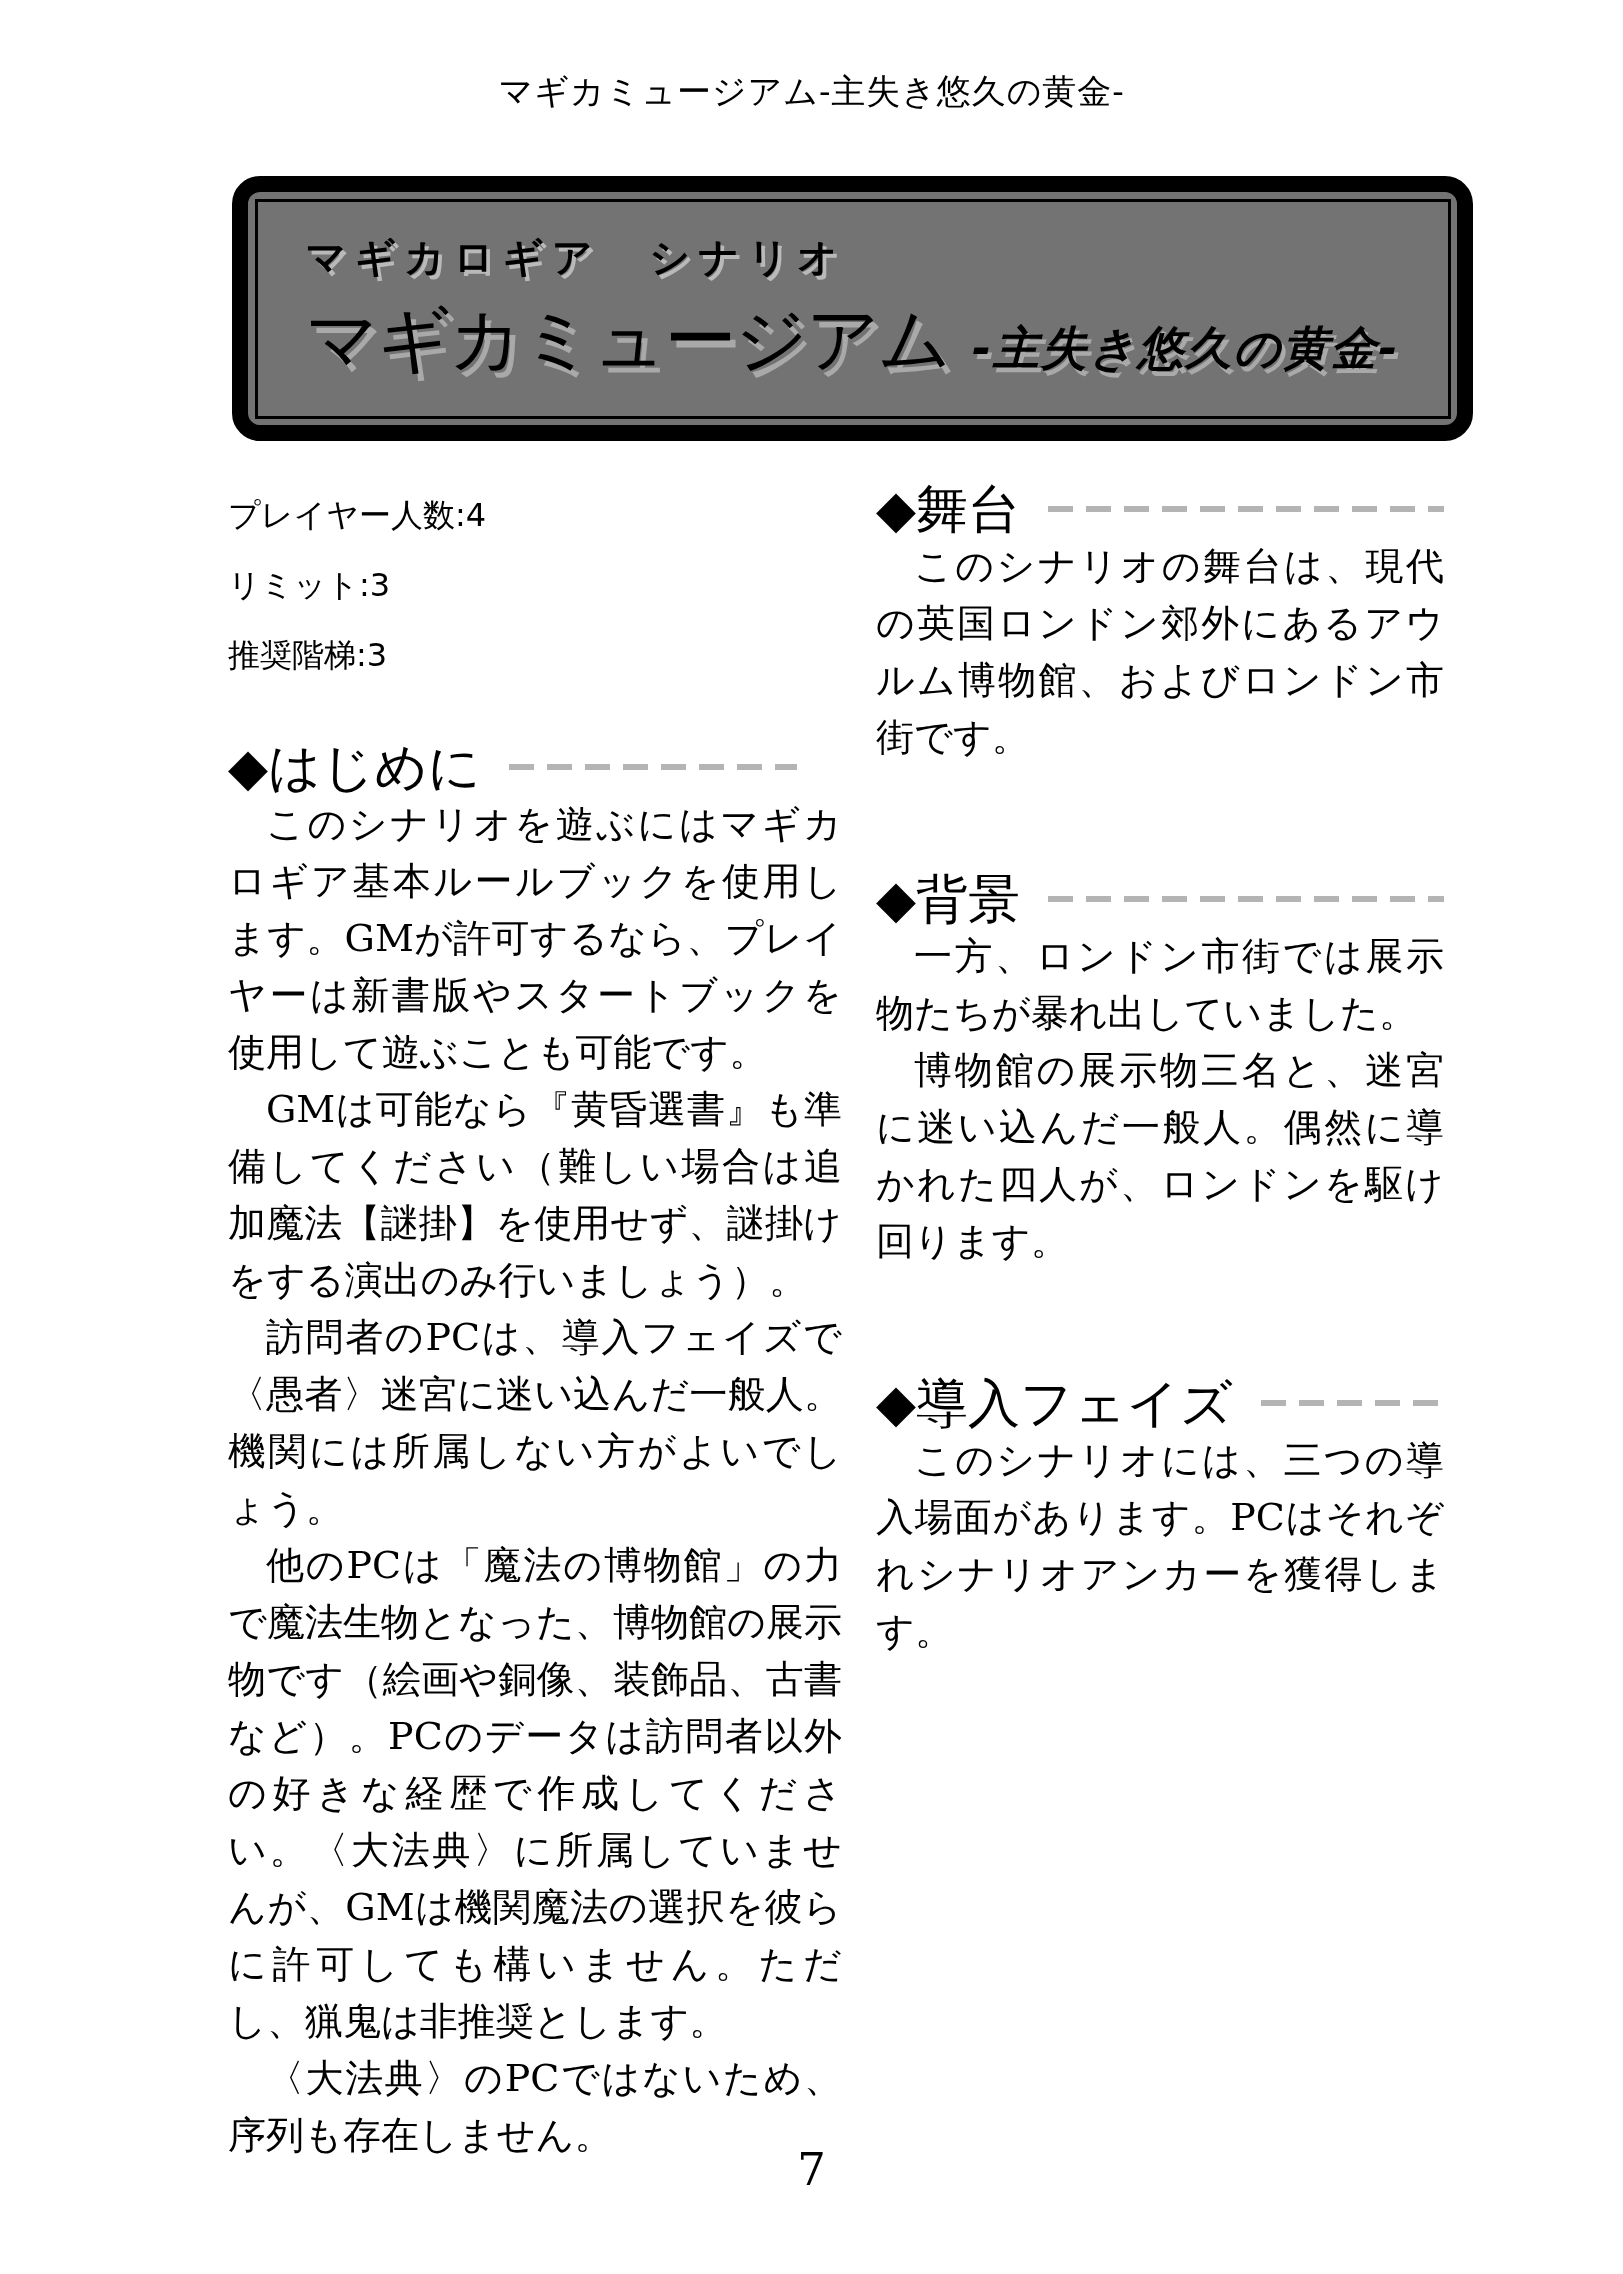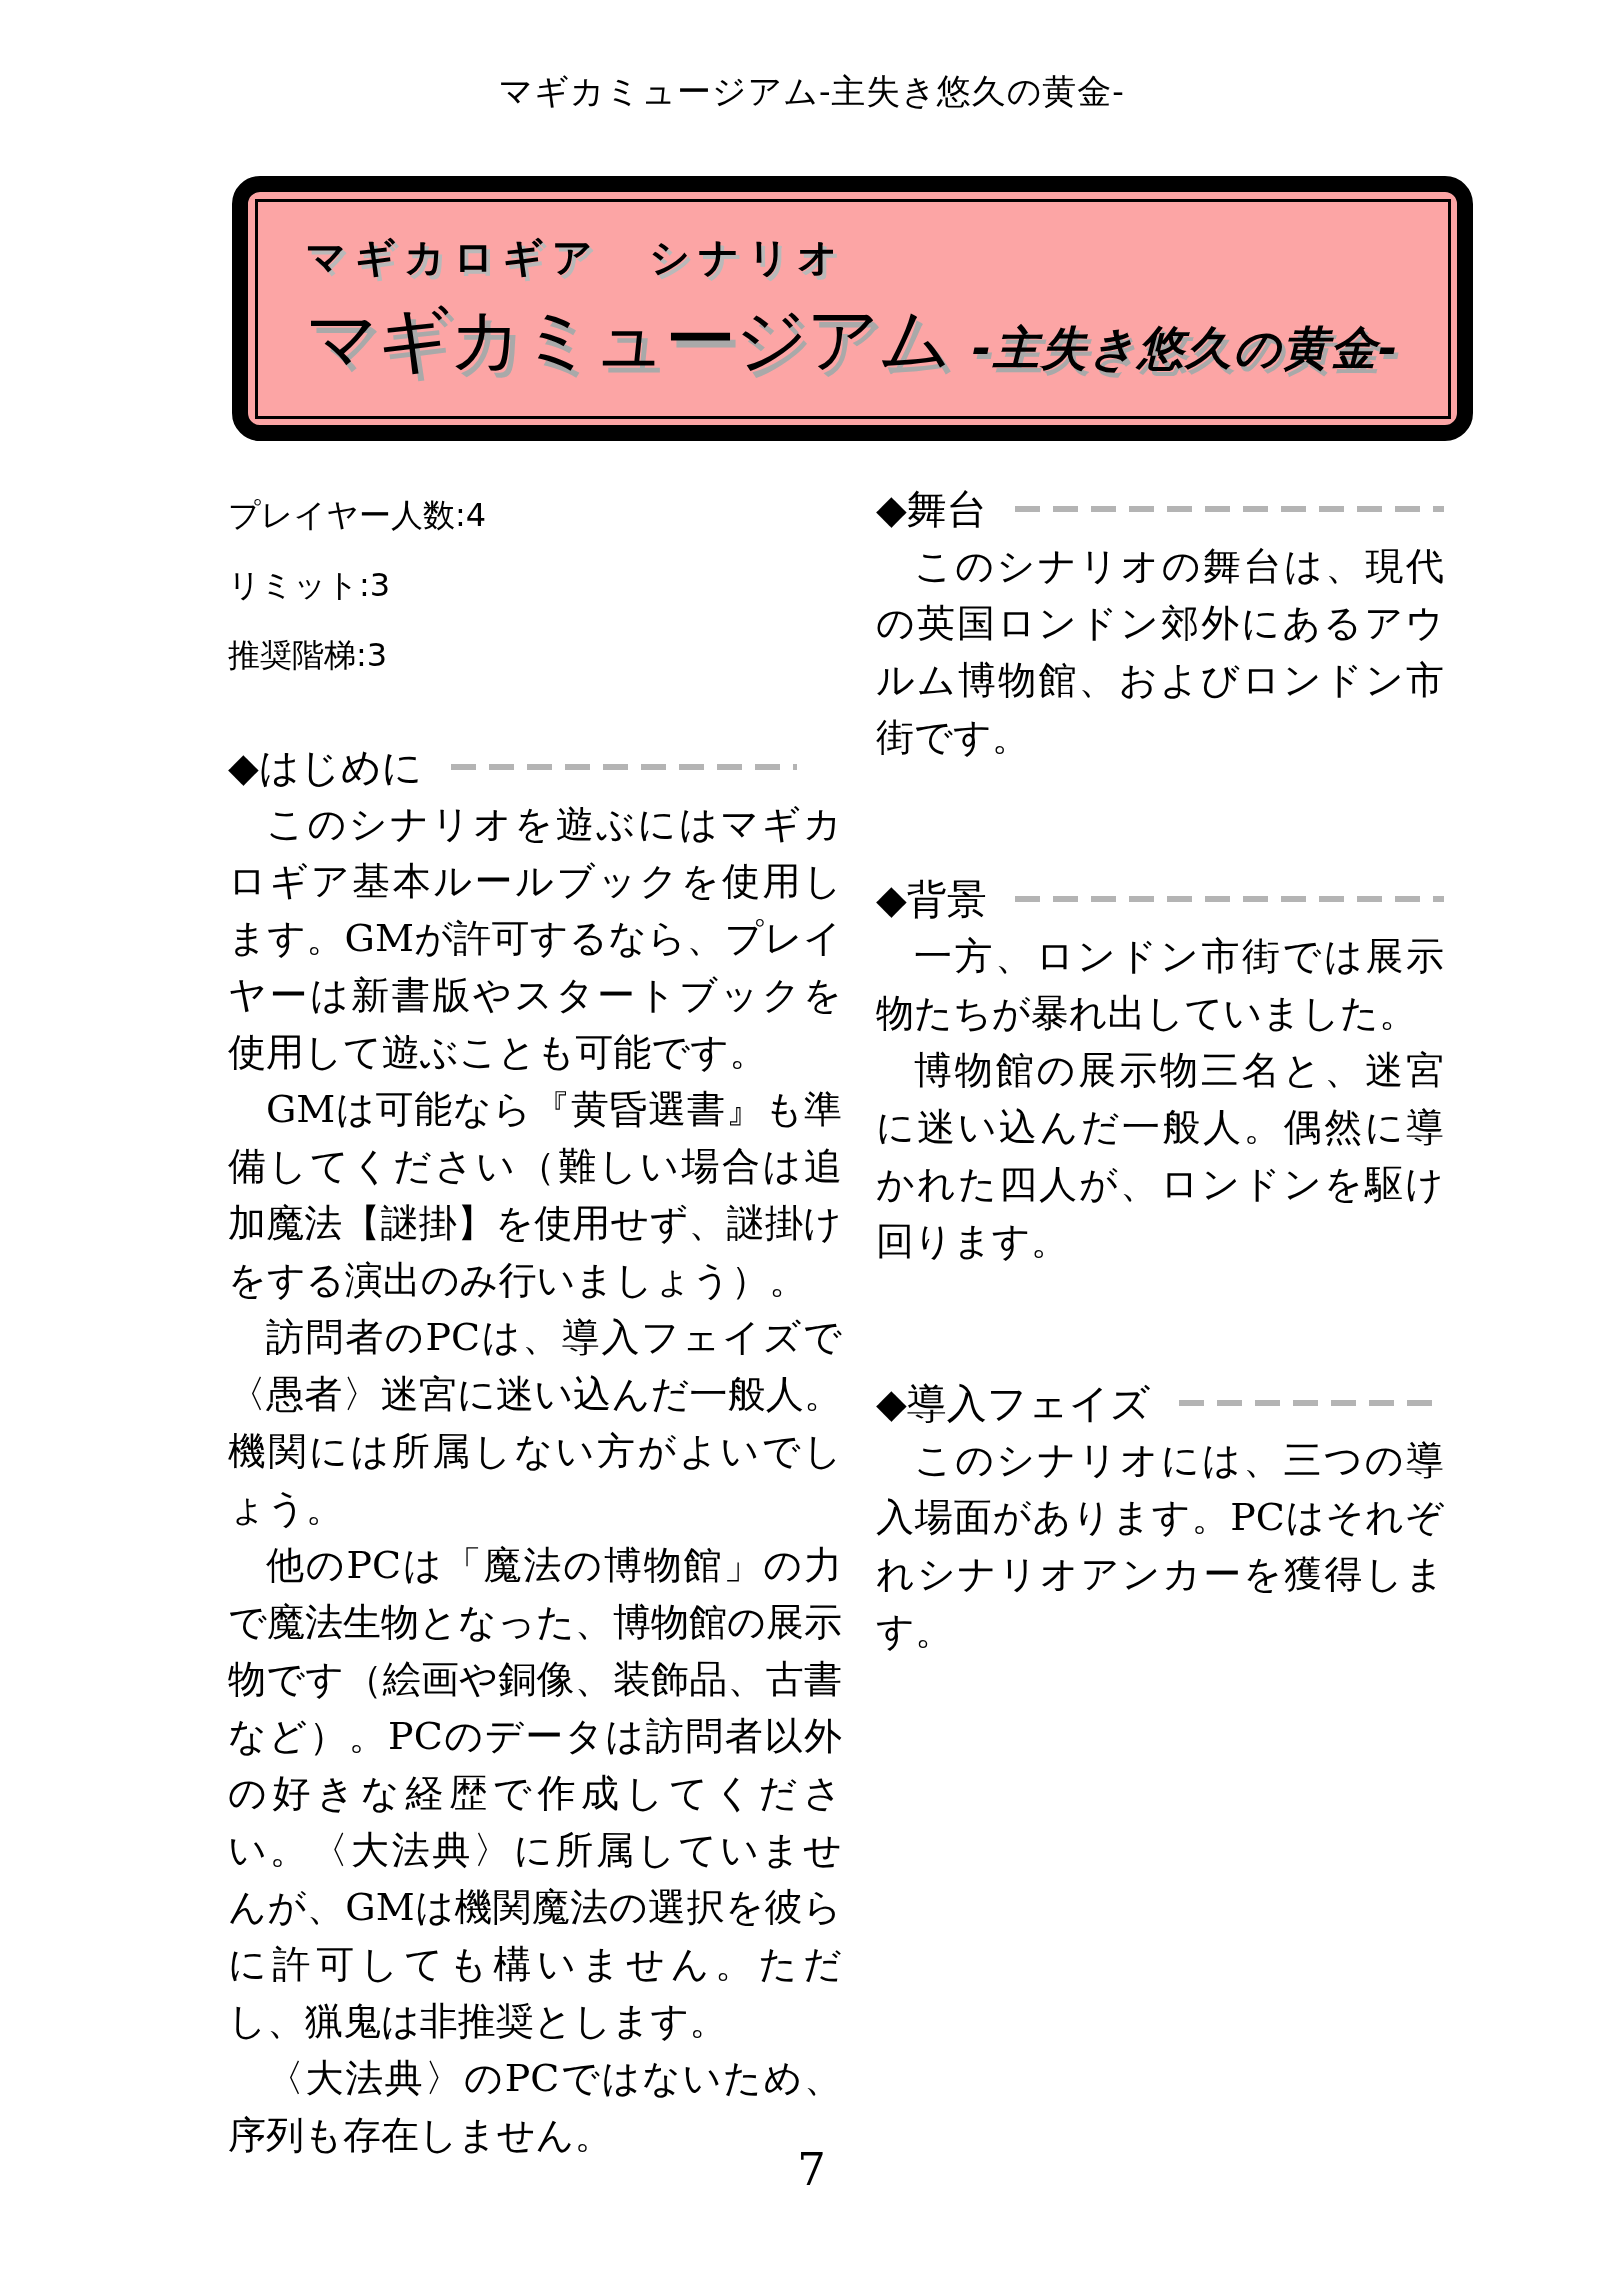--- a/index.html
+++ b/index.html
@@ -17,21 +17,21 @@
     text-align:center;
     font-size:34px;letter-spacing:0.9px;
     font-family:"DejaVu Serif","Liberation Serif",serif;
   }
   
   .title-box{
     position:absolute;left:232px;top:176px;width:1241px;height:265px;
     border:16px solid #000;border-radius:28px;
     box-sizing:border-box;
     padding:6.5px;
-    background:#fca5a5;
+    background:#737373;
   }
   .title-box-inner{
     width:100%;height:100%;
     border:3.7px solid #000;
     box-sizing:border-box;
     padding:35px 48px 0 48px;
     font-family:"DejaVu Sans","Liberation Sans",sans-serif;
   }
   .kicker{
     font-size:40px;font-weight:900;letter-spacing:8.3px;
@@ -55,21 +55,21 @@
   .col{position:absolute;top:480px;}
   .col-left{left:228px;width:614px;}
   .col-right{left:876px;width:568px;}
   .stats{
     font-family:"DejaVu Sans","Liberation Sans",sans-serif;
     font-size:32px;line-height:70px;
   }
   .heading-row{
     display:flex;align-items:center;
     font-family:"DejaVu Sans","Liberation Sans",sans-serif;
-    font-size:40px;line-height:58px;
+    font-size:52px;line-height:58px;
     white-space:nowrap;
   }
   .dash-line{
     flex:1;height:6.5px;margin-left:28px;
     background:repeating-linear-gradient(90deg,#b4b4b4 0,#b4b4b4 25px,transparent 25px,transparent 38px);
   }
   .dash-line.short{margin-right:45px;}
   .body-text{
     font-size:38px;line-height:57px;
     text-align:justify;

